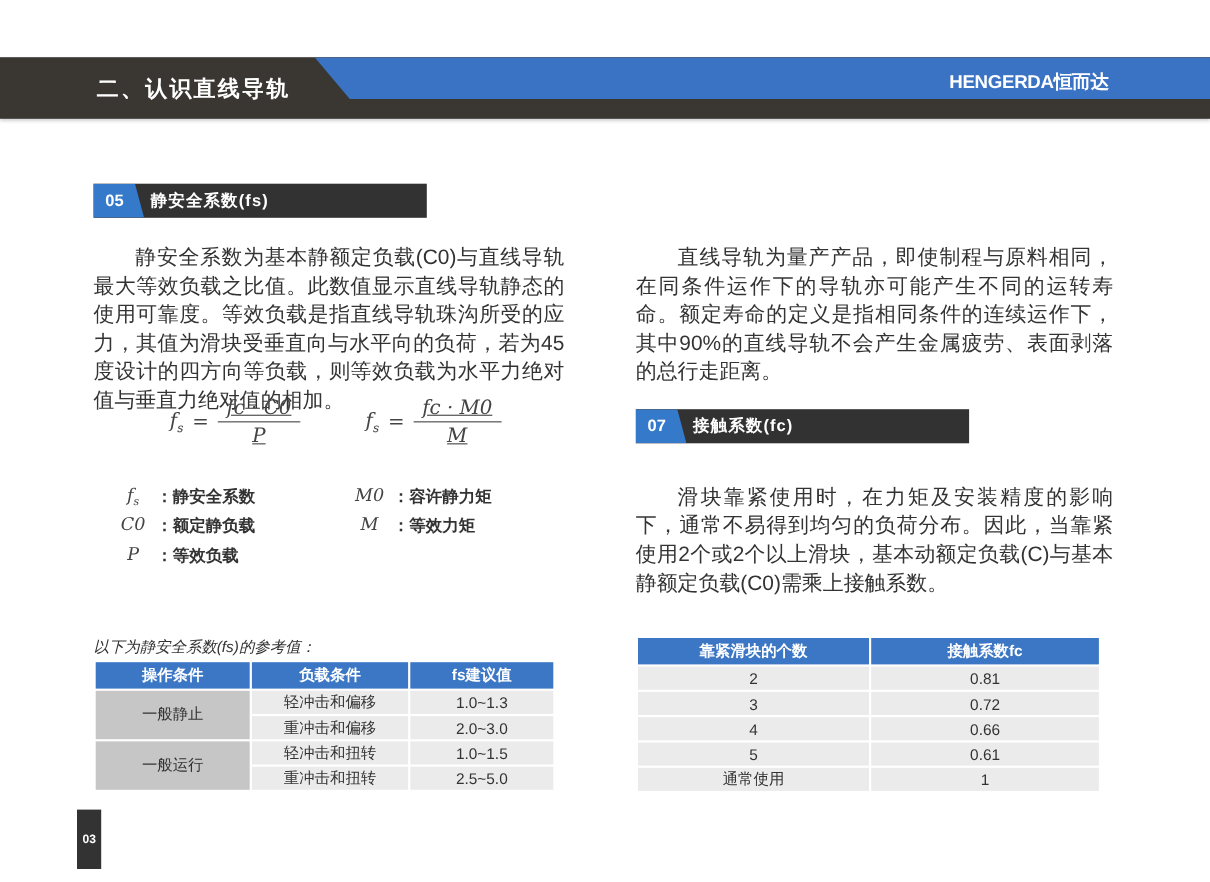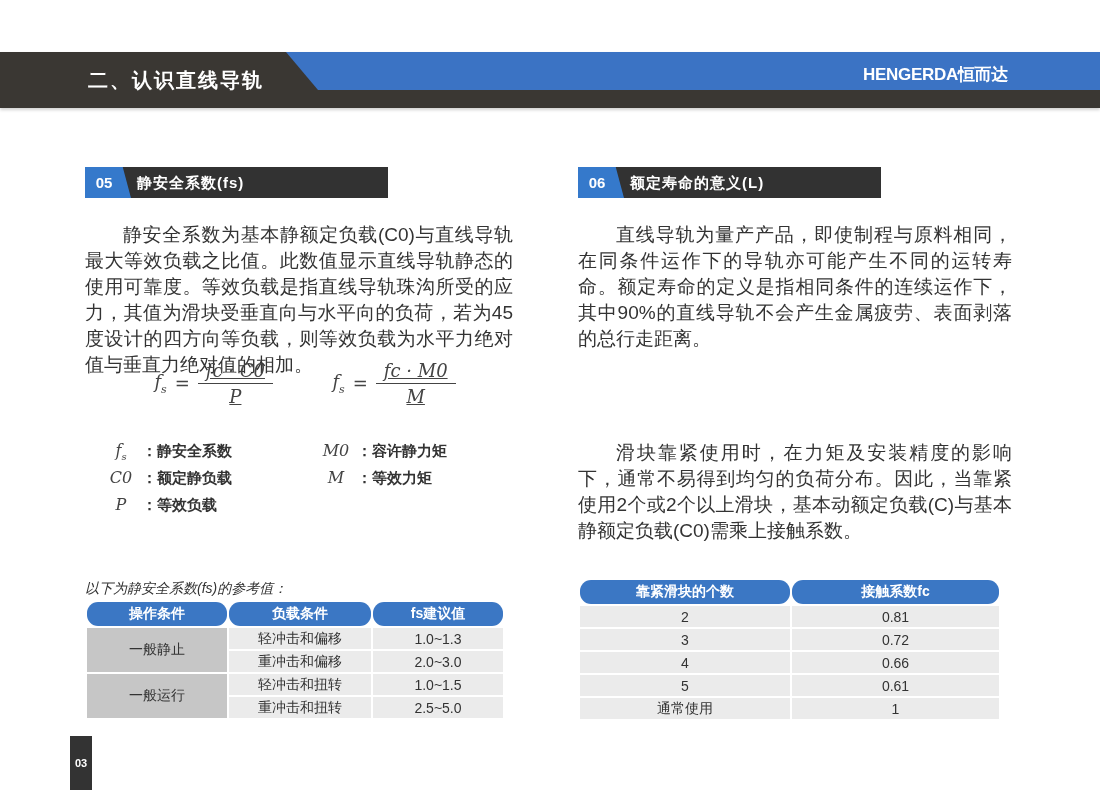--- a/index.html
+++ b/index.html
@@ -86,21 +86,21 @@
   .dterm { font-size:15px; color:#333333; font-weight:bold; }
 
   
   .tbl-caption { position:absolute; left:85px; top:580px; font-size:14px; color:#333333;font-style:italic; }
   table.data-tbl {
     position:absolute; border-collapse:separate; border-spacing:2px;
     table-layout:fixed;
   }
   table.data-tbl th {
     background:#3b77c4; color:#ffffff; font-size:14px; font-weight:bold;
-    height:24px; text-align:center; vertical-align:middle;border-radius:11px;
+    height:24px; text-align:center; vertical-align:middle;
   }
   table.data-tbl td {
     background:#ebebeb; color:#333333; font-size:14px;
     height:21px; text-align:center; vertical-align:middle;
   }
   table.data-tbl td.mcell { background:#c6c6c6;margin-left:32px; }
   #fs-table { left:85px; top:600px; width:412px; }
   #fc-table { left:578px; top:578px; width:417px; }
 
   
@@ -206,26 +206,26 @@
       <td>轻冲击和扭转</td>
       <td>1.0~1.5</td>
     </tr>
     <tr>
       <td>重冲击和扭转</td>
       <td>2.5~5.0</td>
     </tr>
   </tbody>
     </table>
 
-  <div class="sec-bar" style="left:578px; top:167px;">
-    <div class="sec-badge">06</div>
-    <div class="sec-title">额定寿命的意义(L)</div>
-  </div>
   <div class="para" style="left:578px; top:222px; width:434px;">直线导轨为量产产品，即使制程与原料相同，在同条件运作下的导轨亦可能产生不同的运转寿命。额定寿命的定义是指相同条件的连续运作下，其中90%的直线导轨不会产生金属疲劳、表面剥落的总行走距离。</div>
 
+  <div class="sec-bar" style="left:578px; top:372px;">
+    <div class="sec-badge">07</div>
+    <div class="sec-title">接触系数(fc)</div>
+  </div>
   <div class="para" style="left:578px; top:440px; width:434px;">滑块靠紧使用时，在力矩及安装精度的影响下，通常不易得到均匀的负荷分布。因此，当靠紧使用2个或2个以上滑块，基本动额定负载(C)与基本静额定负载(C0)需乘上接触系数。</div>
 
   <table class="data-tbl" id="fc-table">
     <colgroup>
         <col style="width:210px">
         <col style="width:207px">
       </colgroup>
     <tbody>
         <tr>
       <th>靠紧滑块的个数</th>

